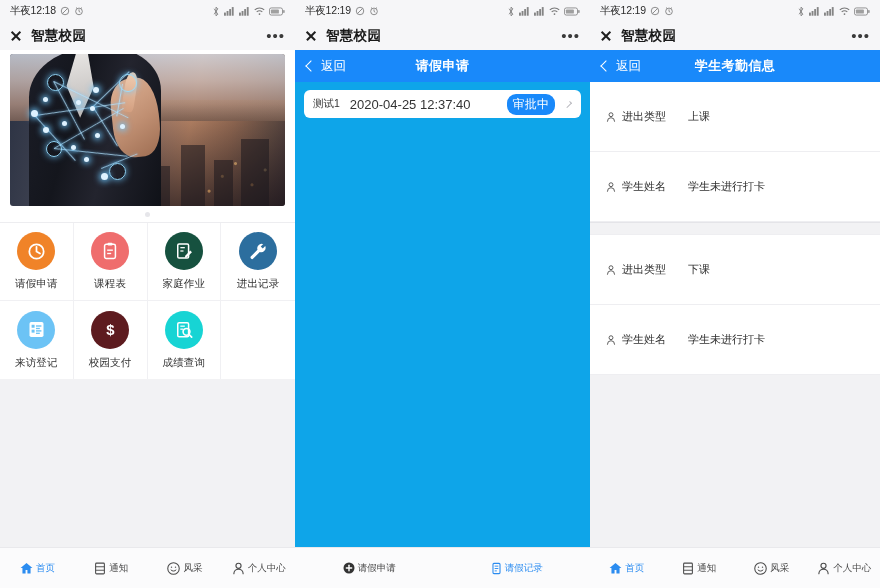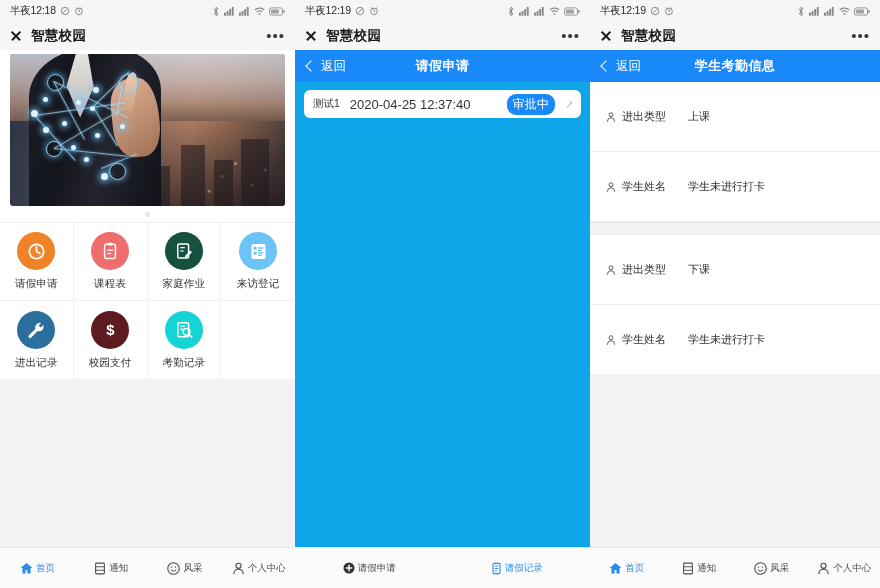--- a/index.html
+++ b/index.html
@@ -335,60 +335,60 @@
           <svg width="20" height="20" viewBox="0 0 24 24">
               <rect x="4.5" y="3.5" width="13" height="17" rx="1.6" fill="none" stroke="#fff" stroke-width="1.8"></rect>
               <line x1="7.6" y1="8" x2="13" y2="8" stroke="#fff" stroke-width="1.5"></line>
               <line x1="7.6" y1="12" x2="11.4" y2="12" stroke="#fff" stroke-width="1.5"></line>
               <path d="M13.5 17.6l6-6.2 2 2-6 6.2-2.6.7z" fill="#fff"></path>
             </svg>
         </div>
         <div class="cell-label">家庭作业</div>
       </div>
       <div class="cell">
+        <div class="ic" style="background:#2c6e9e;">
+          <svg width="20" height="20" viewBox="0 0 24 24">
+              <path d="M17.5 3.5a5.4 5.4 0 0 0-6.1 7.1L3.6 18.4a1.9 1.9 0 0 0 2.7 2.7l7.8-7.8a5.4 5.4 0 0 0 6.6-7.2l-3 3-2.4-2.4 3-3z" fill="#fff"></path>
+            </svg>
+        </div>
+        <div class="cell-label">进出记录</div>
+      </div>
+      <div class="cell">
         <div class="ic" style="background:#6cc3f5;">
           <svg width="21" height="21" viewBox="0 0 24 24">
               <rect x="4" y="3.5" width="16" height="17" rx="2" fill="#fff"></rect>
               <rect x="6.4" y="6.6" width="3.4" height="3.4" fill="#6cc3f5"></rect>
               <rect x="6.4" y="12.2" width="3.4" height="3.4" fill="#6cc3f5"></rect>
               <rect x="11.4" y="7.2" width="6.2" height="1.6" fill="#6cc3f5"></rect>
               <rect x="11.4" y="10.1" width="4.4" height="1.5" fill="#6cc3f5"></rect>
               <rect x="11.4" y="12.8" width="6.2" height="1.6" fill="#6cc3f5"></rect>
               <rect x="11.4" y="15.6" width="4.4" height="1.5" fill="#6cc3f5"></rect>
             </svg>
         </div>
         <div class="cell-label">来访登记</div>
       </div>
       <div class="cell">
-        <div class="ic" style="background:#2c6e9e;">
-          <svg width="20" height="20" viewBox="0 0 24 24">
-              <path d="M17.5 3.5a5.4 5.4 0 0 0-6.1 7.1L3.6 18.4a1.9 1.9 0 0 0 2.7 2.7l7.8-7.8a5.4 5.4 0 0 0 6.6-7.2l-3 3-2.4-2.4 3-3z" fill="#fff"></path>
-            </svg>
-        </div>
-        <div class="cell-label">进出记录</div>
-      </div>
-      <div class="cell">
         <div class="ic" style="background:#5d1b1f;">
           <svg width="21" height="21" viewBox="0 0 24 24">
               <text x="12" y="18.4" font-size="17" font-weight="bold" fill="#fff" text-anchor="middle" font-family="'Liberation Sans',sans-serif">$</text>
             </svg>
         </div>
         <div class="cell-label">校园支付</div>
       </div>
       <div class="cell">
         <div class="ic" style="background:#17d4d4;">
           <svg width="20" height="20" viewBox="0 0 24 24">
               <rect x="4.5" y="3.2" width="13" height="17" rx="1.6" fill="none" stroke="#fff" stroke-width="1.8"></rect>
               <line x1="7.6" y1="7.4" x2="13" y2="7.4" stroke="#fff" stroke-width="1.5"></line>
               <line x1="7.6" y1="11" x2="11" y2="11" stroke="#fff" stroke-width="1.5"></line>
               <circle cx="15" cy="14.2" r="4.1" fill="none" stroke="#fff" stroke-width="1.9"></circle>
               <line x1="18.1" y1="17.4" x2="21.2" y2="20.6" stroke="#fff" stroke-width="2.1" stroke-linecap="round"></line>
             </svg>
         </div>
-        <div class="cell-label">考勤记录</div>
+        <div class="cell-label">成绩查询</div>
       </div>
     </div>
 
     <div class="filler"></div>
 
     <div class="tabbar">
       <div class="tab active">
         <span class="tab-ic">
           <svg width="15" height="15" viewBox="0 0 24 24">
               <path d="M12 3L2.5 11h3v9h5v-5.6h3V20h5v-9h3z" fill="#2b8cf0"></path>

